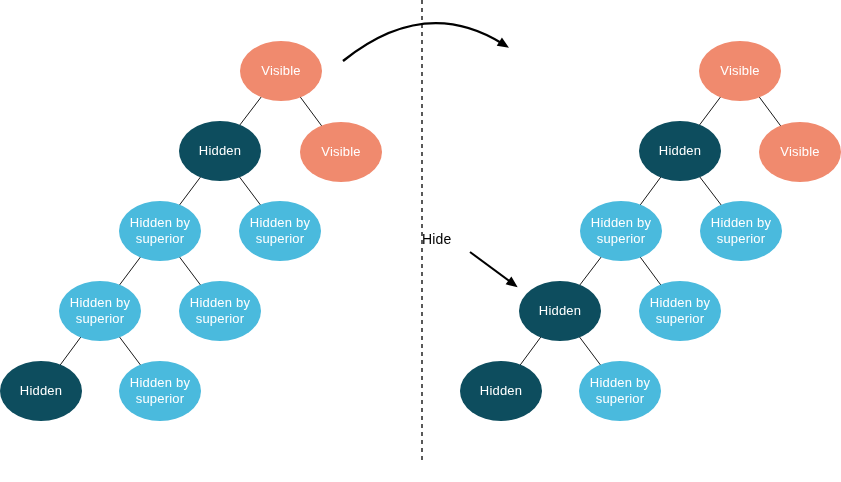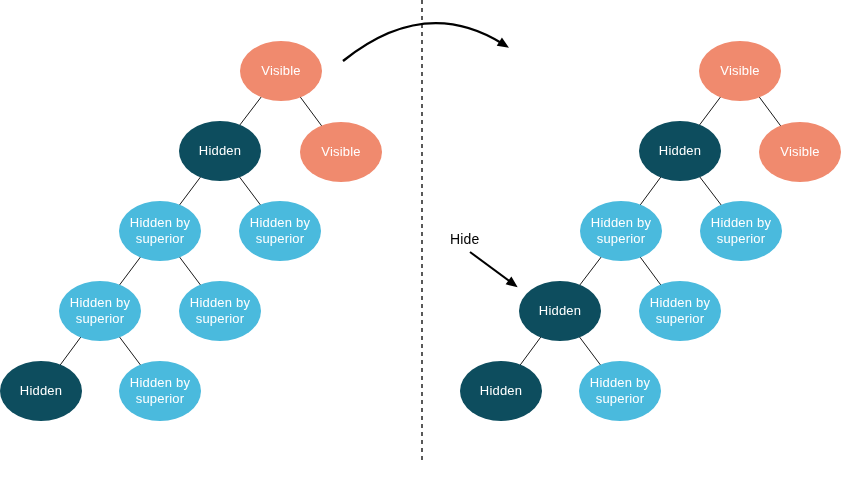--- a/index.html
+++ b/index.html
@@ -143,15 +143,15 @@
         <span>Hidden by superior</span>
       </div>
       <div class="node" style="left: 460px; top: 361px; width: 82px; height: 60px; background: rgb(13, 77, 94); color: rgb(255, 255, 255);">
         <span>Hidden</span>
       </div>
       <div class="node" style="left: 579px; top: 361px; width: 82px; height: 60px; background: rgb(74, 186, 221); color: rgb(255, 255, 255);">
         <span>Hidden by superior</span>
       </div>
     </div>
 
-  <div id="hide-label" style="left: 450px; top: 231px; color: rgb(0, 0, 0);">Hide</div>
+  <div id="hide-label" style="left: 422px; top: 231px; color: rgb(0, 0, 0);">Hide</div>
 
 </div>
 
 </body></html>

